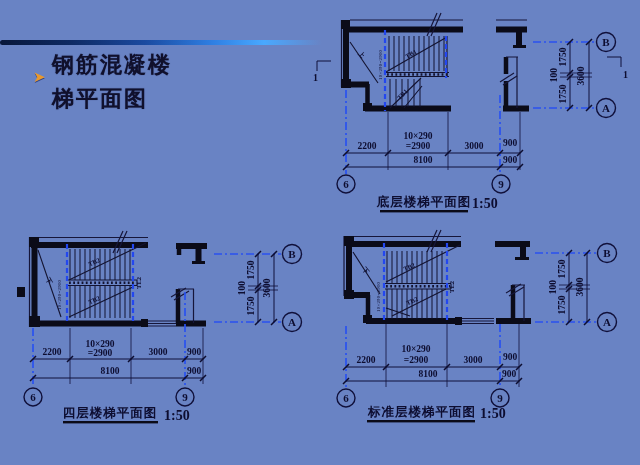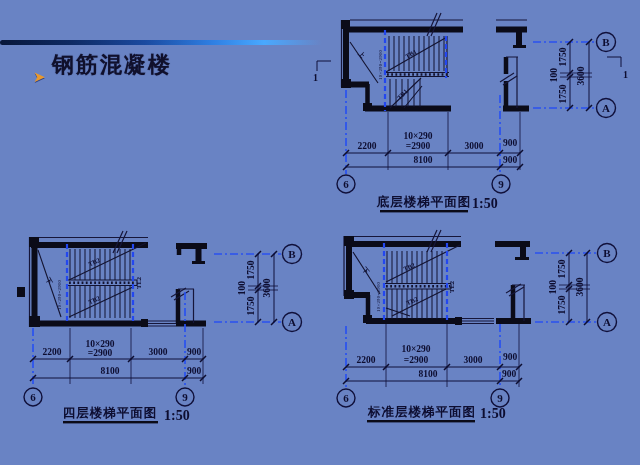--- a/index.html
+++ b/index.html
@@ -38,20 +38,21 @@
   .mid{text-anchor:middle;}
 </style>
 </head>
 <body>
 
 <div id="slide">
   <div id="accent-bar"></div>
   <div id="bullet">➤</div>
   <div id="title-block">
     <div>钢筋混凝楼</div>
+    <div>梯平面图</div>
   </div>
 
   <svg width="640" height="465" viewBox="0 0 640 465">
 
     <g>
 
       <path class="thin" d="M350 20H463 M496 20H527 M341.5 20V87"></path>
       <path class="wall" d="M347 29.5H463 M496 29.5H527 M519 29.5V47"></path>
       <path class="wall3" d="M513 46.5H526"></path>
       <path class="wall" d="M346 23V84 M342 84.5H369"></path>

